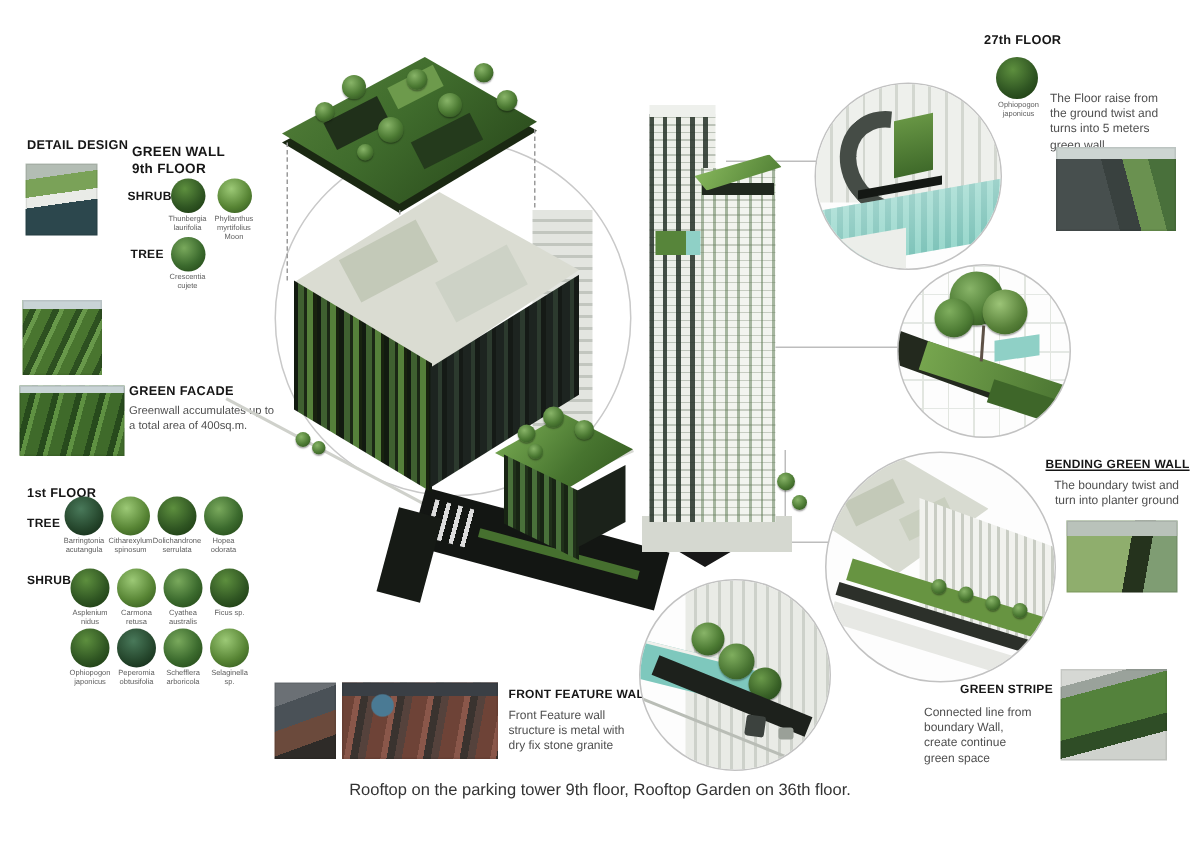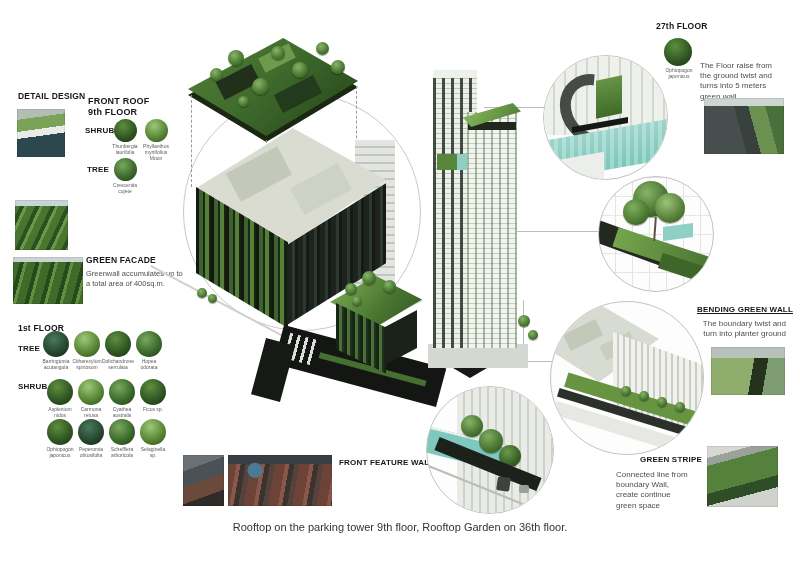--- a/index.html
+++ b/index.html
@@ -38,21 +38,21 @@
 
   <div class="abs photo" style="left:17px;top:109px;width:48px;height:48px;background:linear-gradient(172deg,#b3bdb4 0 20%,#7aa258 20% 42%,#e9ebe7 42% 55%,#2c474d 55% 100%);"></div>
 
   <div class="abs photo" style="left:15px;top:200px;width:53px;height:50px;background:linear-gradient(180deg,#c9d4d6 0 12%,rgba(0,0,0,0) 12%),repeating-linear-gradient(115deg,#49752f 0 7px,#2d5020 7px 11px,#68984a 11px 14px);"></div>
 
   <div class="abs photo" style="left:13px;top:257px;width:70px;height:47px;background:linear-gradient(180deg,#c9d4d6 0 10%,rgba(0,0,0,0) 10%),repeating-linear-gradient(105deg,#3f6a2a 0 8px,#274a1c 8px 12px,#5f9142 12px 15px);"></div>
 
   <div class="abs hd" style="left:86px;top:255px;">GREEN FACADE</div>
   <div class="abs body-txt" style="left:86px;top:269px;width:100px;font-size:7.5px;">Greenwall accumulates up to a total area of 400sq.m.</div>
 
-  <div class="abs hd hd9" style="left:88px;top:96px;">FRONT ROOF</div>
+  <div class="abs hd hd9" style="left:88px;top:96px;">GREEN WALL</div>
   <div class="abs hd hd9" style="left:88px;top:107px;">9th FLOOR</div>
   <div class="abs hd hd8" style="left:85px;top:126px;">SHRUB</div>
   <div class="abs prow" style="left:111px;top:119px;">
     <div class="pitem">
       <div class="plant sm g3"></div>
       <div class="plbl">Thunbergia laurifolia</div>
     </div>
     <div class="pitem">
       <div class="plant sm g2"></div>
       <div class="plbl">Phyllanthus myrtifolius Moon</div>
@@ -248,18 +248,19 @@
   <div class="abs body-txt" style="left:702px;top:319px;width:84px;text-align:right;">The boundary twist and turn into planter ground</div>
   <div class="abs photo" style="left:711px;top:347px;width:74px;height:48px;background:linear-gradient(180deg,#b9c2ba 0 22%,rgba(0,0,0,0) 22%),linear-gradient(100deg,#8fae6d 0 55%,#25331d 55% 72%,#7f9d73 72%);"></div>
 
   <div class="abs hd hd8" style="left:640px;top:455px;">GREEN STRIPE</div>
   <div class="abs body-txt" style="left:616px;top:470px;width:76px;">Connected line from boundary Wall, create continue green space</div>
   <div class="abs photo" style="left:707px;top:446px;width:71px;height:61px;background:linear-gradient(165deg,#d6d8d4 0 15%,#9aa29b 15% 25%,#54823c 25% 60%,#2f4d26 60% 75%,#cfd2cd 75%);"></div>
 
   <div class="abs photo" style="left:183px;top:455px;width:41px;height:51px;background:linear-gradient(160deg,#6b7075 0 25%,#4a5157 25% 50%,#6b4a3c 50% 75%,#2e2b28 75%);"></div>
   <div class="abs photo" style="left:228px;top:455px;width:104px;height:51px;background:radial-gradient(circle at 26% 30%,#4a7a94 0 7px,rgba(0,0,0,0) 8px),linear-gradient(180deg,#3a3f45 0 18%,rgba(0,0,0,0) 18%),repeating-linear-gradient(100deg,#6e4337 0 10px,#8a574a 10px 14px,#3a332f 14px 19px,#55423c 19px 24px);"></div>
   <div class="abs hd hd8" style="left:339px;top:458px;">FRONT FEATURE WALL</div>
+  <div class="abs body-txt" style="left:339px;top:472px;width:80px;">Front Feature wall structure is metal with dry fix stone granite</div>
 
   <div class="abs" style="left:0;top:521px;width:800px;text-align:center;font-size:11px;color:#333;">
     <div>Rooftop on the parking tower 9th floor, Rooftop Garden on 36th floor.</div>
   </div>
 
 </div>
 
 </body></html>

